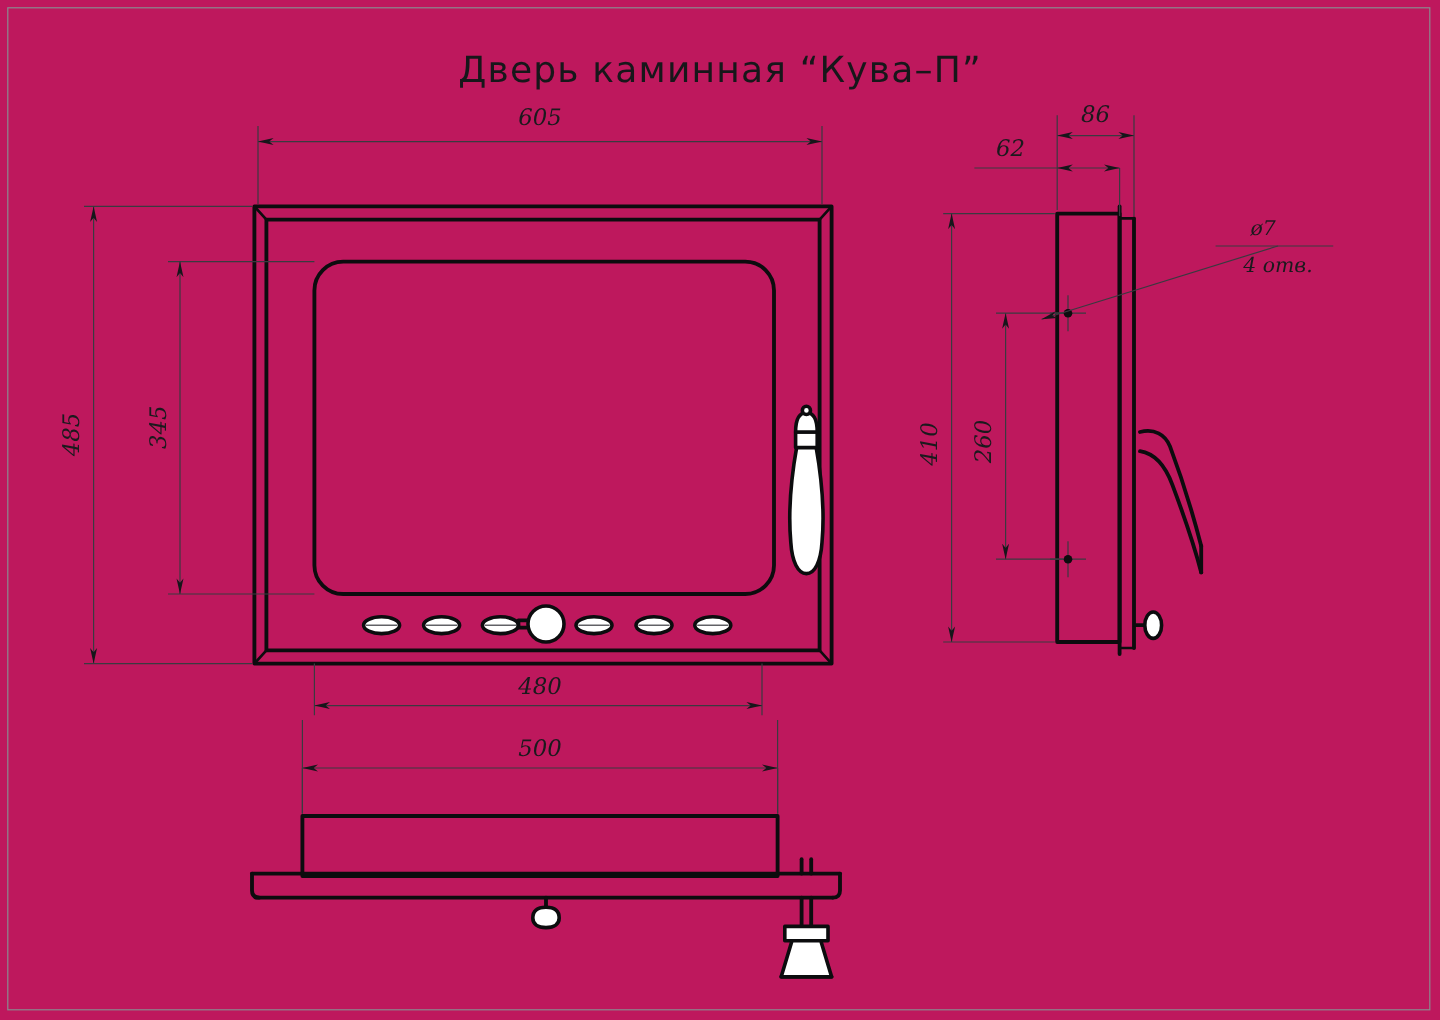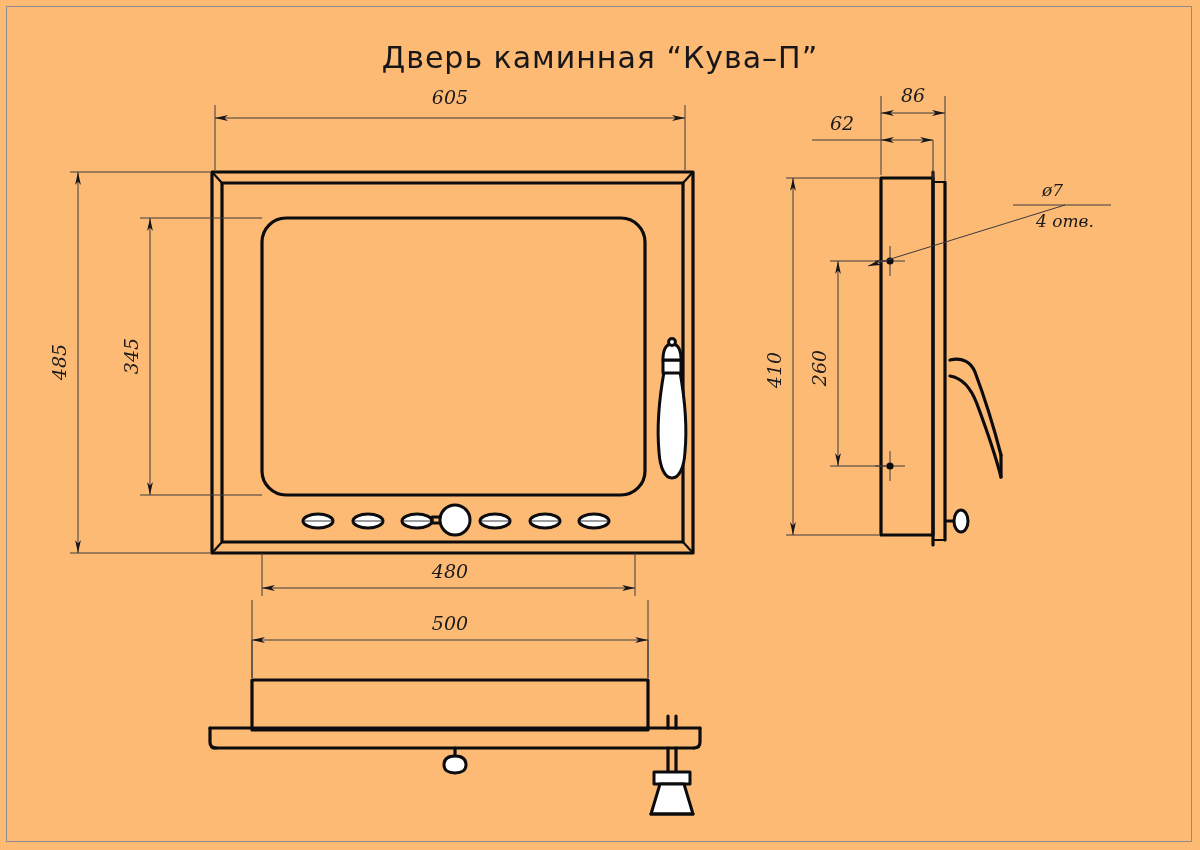--- a/index.html
+++ b/index.html
@@ -10,21 +10,21 @@
   body {
     width: 1200px;
     height: 850px;
     font-family: "DejaVu Sans", sans-serif;
     overflow: hidden;
   }
   #sheet {
     position: relative;
     width: 1200px;
     height: 850px;
-    background: #fdba74;
+    background: #be185d;
   }
   #sheet-border {
     position: absolute;
     left: 6px;
     top: 6px;
     width: 1186px;
     height: 836px;
     border: 1px solid #8a8a8f;
     box-sizing: border-box;
     pointer-events: none;

